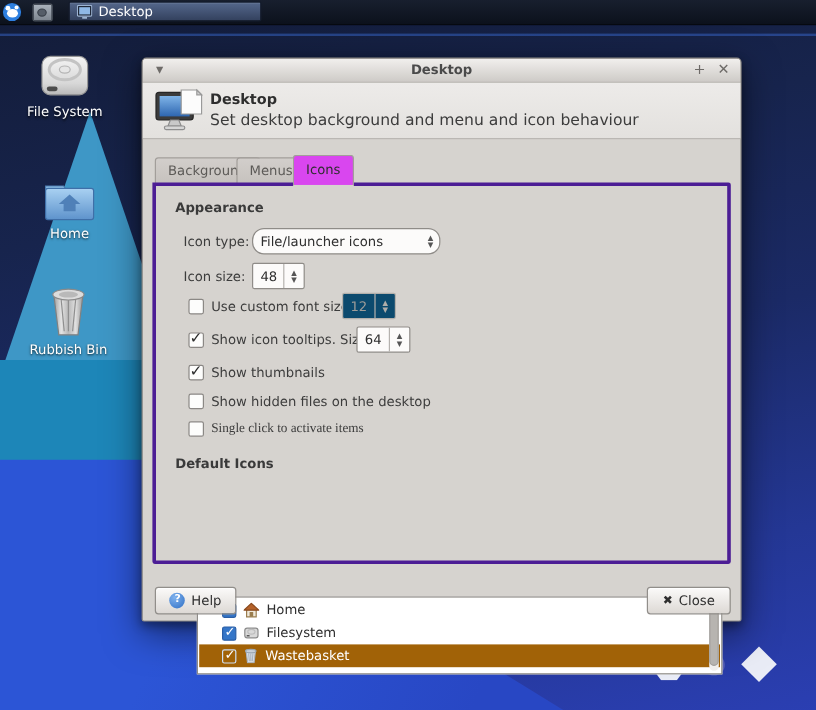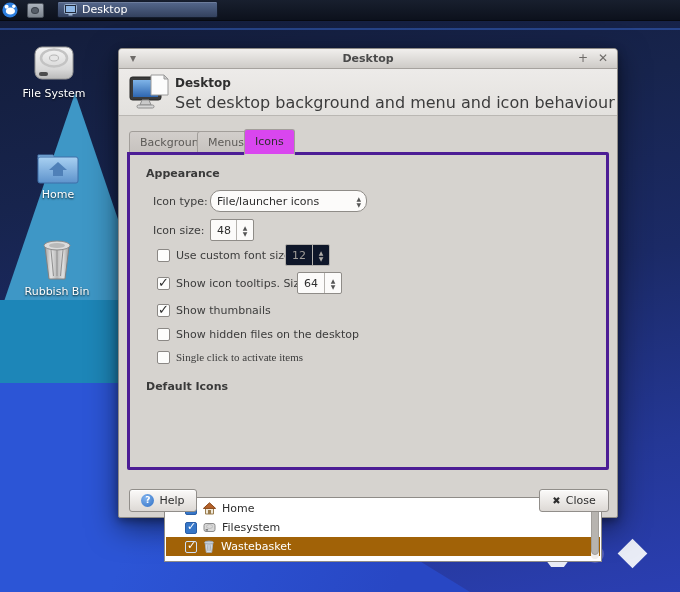--- a/index.html
+++ b/index.html
@@ -35,35 +35,35 @@
   
   #dialog{left:118px;top:48px;width:500px;height:470px;background:#d6d3cf;border:1px solid #8e8b87;
     border-radius:4px 4px 2px 2px;box-shadow:0 10px 30px rgba(0,0,0,.5),0 3px 8px rgba(0,0,0,.35);box-sizing:border-box;}
   #titlebar{left:0;top:0;width:498px;height:20px;border-radius:3px 3px 0 0;
     background:linear-gradient(#f1efed,#cecbc7);border-bottom:1px solid #a6a29e;box-sizing:border-box;}
   #titlebar .title{position:absolute;left:0;right:0;top:3px;text-align:center;font-weight:bold;color:#4a4a4a;}
   .tb-btn{position:absolute;top:2px;color:#6e6b68;font-size:12px;line-height:15px;width:16px;text-align:center;cursor:default;}
   #header{left:0;top:20px;width:498px;height:47px;background:linear-gradient(#edebe9,#e3e1de);
     border-bottom:1px solid #bab7b3;box-sizing:border-box;}
   #header .h-title{position:absolute;left:56px;top:7px;font-weight:bold;font-size:12px;color:#2e2e2e;}
-  #header .h-sub{position:absolute;left:56px;top:24px;font-size:16px;color:#3c3c3c;}
+  #header .h-sub{position:absolute;left:56px;top:24px;font-size:13px;color:#3c3c3c;}
 
   
   .tab{position:absolute;top:82px;height:21px;line-height:21px;padding:0 10px;background:linear-gradient(#d2cecb,#c6c2be);
     border:1px solid #a29e9a;border-radius:3px 3px 0 0;color:#5c5a57;cursor:default;}
   .tab.active{top:80px;height:24px;line-height:24px;background:#d946ef;border-bottom:1px solid #d6d3cf;color:#2e2e2e;z-index:2;}
   #frame{left:8px;top:103px;width:482px;height:318px;border:3px solid #4c1d95;border-radius:0 2px 2px 2px;box-sizing:border-box;}
 
   .sect{font-weight:bold;color:#3a3a3a;}
   .flabel{color:#3c3c3c;}
 
   
   .field{background:#fcfbfa;border:1px solid #8f8c88;border-radius:2px;box-sizing:border-box;
     display:flex;align-items:center;padding:0 6px;color:#2e2e2e;}
-  .field.disabled{background:#0f172a;color:#a09d99;border-color:#b3b0ac;}
+  .field.disabled{background:#0c4a6e;color:#a09d99;border-color:#b3b0ac;}
   .spin{position:absolute;right:0;top:0;bottom:0;width:16px;border-left:1px solid #b5b2ae;
     display:flex;flex-direction:column;align-items:center;justify-content:center;gap:1px;}
   .spin i,.combo-arr i{font-style:normal;font-size:6px;line-height:5px;color:#555;}
   .spin.dis i{color:#b0ada9;}
   .combo-arr{position:absolute;right:5px;top:0;bottom:0;display:flex;flex-direction:column;justify-content:center;gap:1px;align-items:center;}
 
   .cb{position:absolute;width:13px;height:13px;background:#fdfdfc;border:1px solid #8b8885;border-radius:2px;box-sizing:border-box;}
   .cb.checked::after{content:"✓";position:absolute;left:0px;top:-3px;font-size:13px;font-weight:bold;color:#2c2c2c;}
 
   

